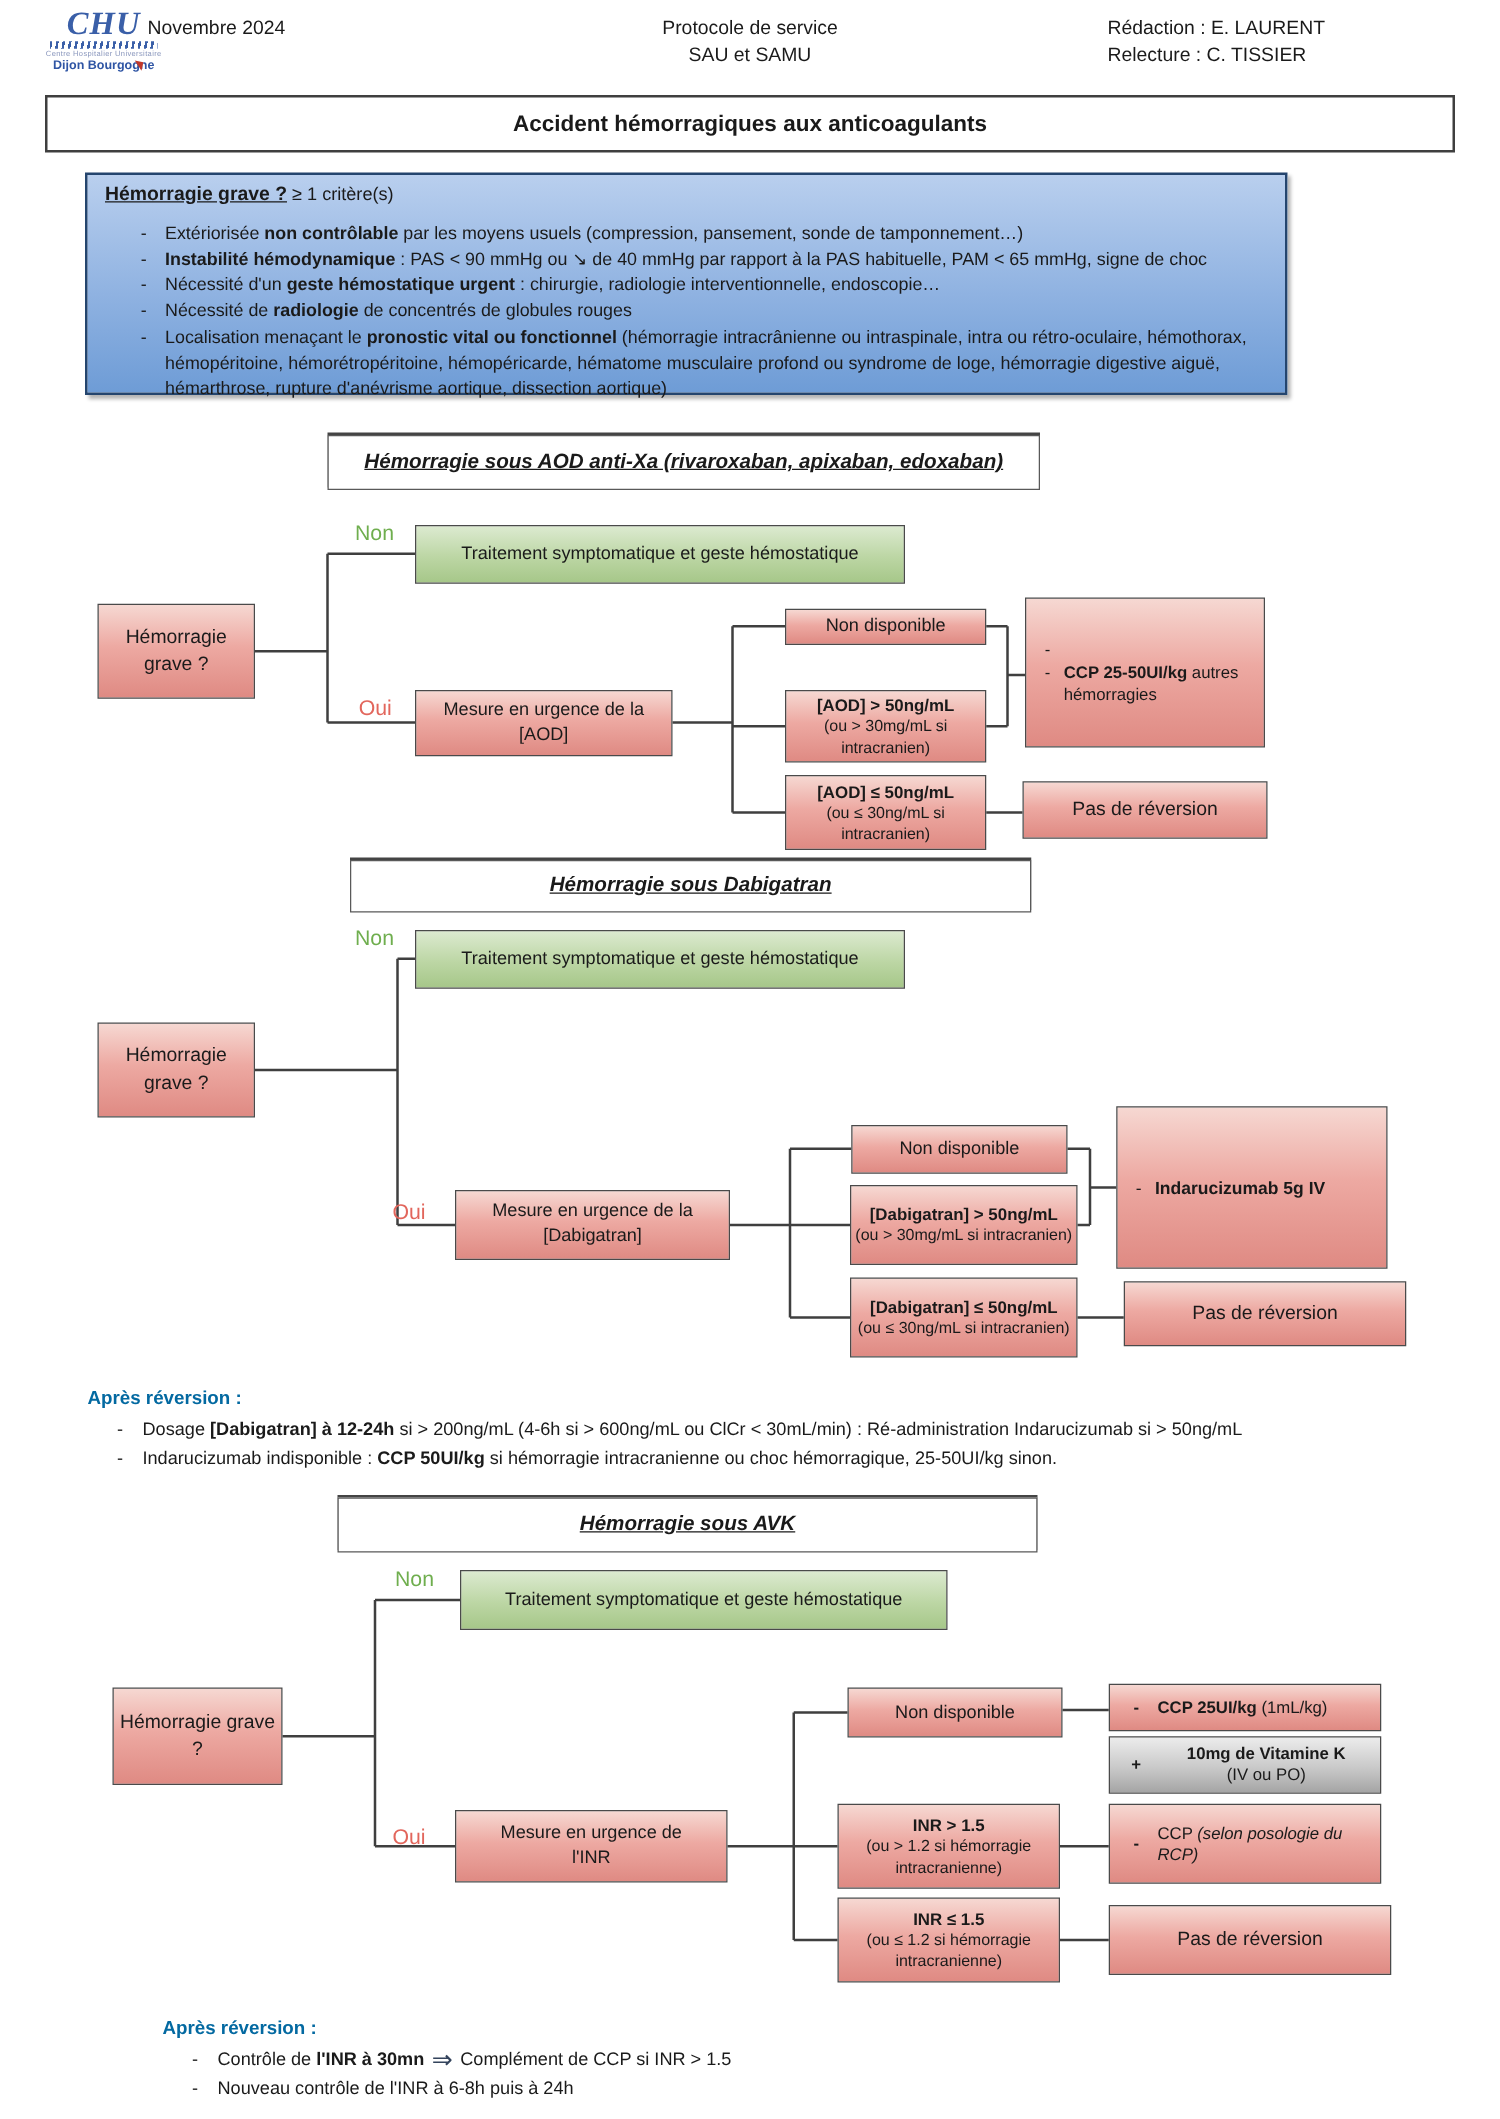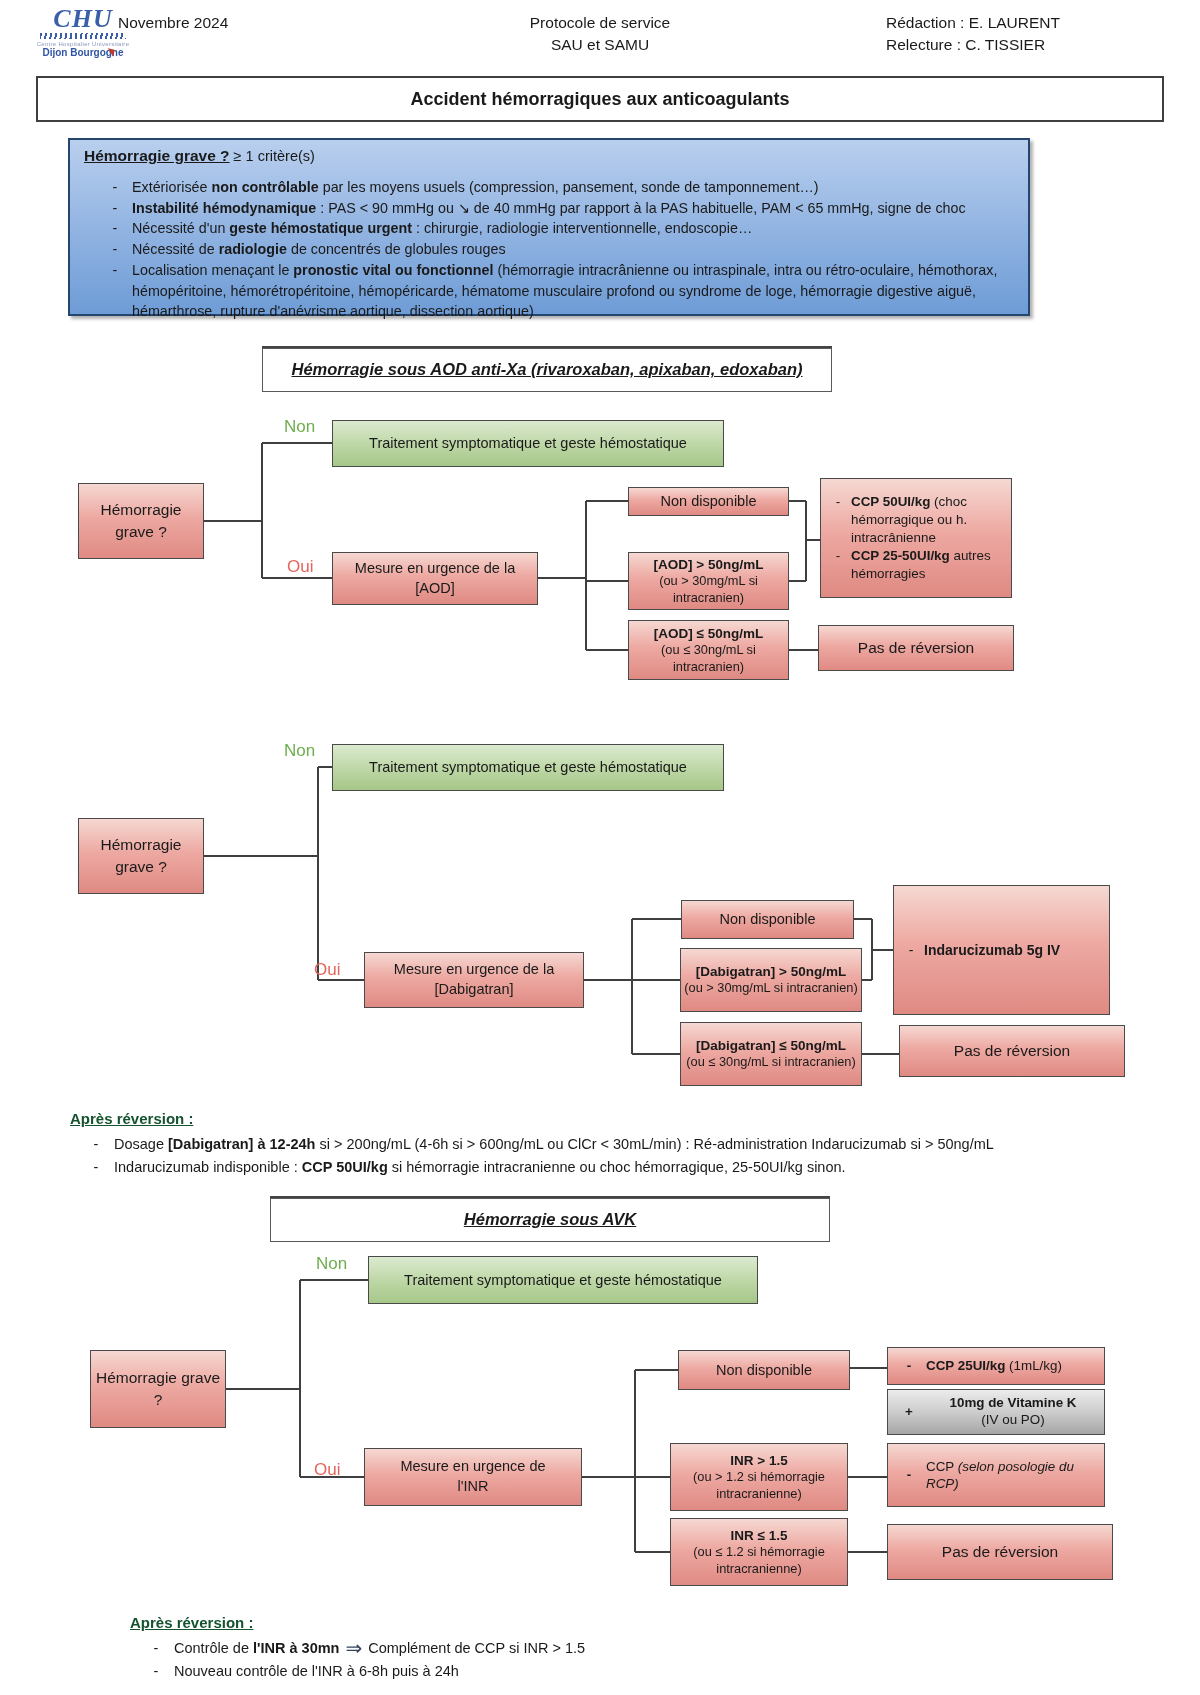--- a/index.html
+++ b/index.html
@@ -71,21 +71,21 @@
   .branch-label{position:absolute;font-size:17px;z-index:3}
   .lbl-non{color:#6fae4e}
   .lbl-oui{color:#e2665c}
 
   
   .connectors{position:absolute;left:0;top:0;z-index:1}
   .connectors path{stroke:#3f3f3f;stroke-width:2;fill:none}
 
   
   .apres{position:absolute;font-size:14.5px;line-height:1.4;z-index:2}
-  .apres-head{color:#14532d;font-weight:700;font-size:15px;text-decoration:underline;margin-bottom:5px}
+  .apres-head{color:#0369a1;font-weight:700;font-size:15px;margin-bottom:5px}
   .apres .bullet-row{padding-left:8px;margin-bottom:3px}
   .apres .bullet-marker{flex:0 0 36px}
   .arrow{font-size:20px;line-height:1;color:#33435c;padding:0 6px;vertical-align:-2px}
 </style>
 </head>
 <body>
 
 <div class="page">
 
   <div class="logo">
@@ -159,29 +159,31 @@
     <div class="l1">[AOD] &gt; 50ng/mL</div>
     <div class="l2">(ou &gt; 30mg/mL si intracranien)</div>
   </div>
   <div class="node rbox cond" style="left:628px;top:620px;width:161px;height:60px">
     <div class="l1">[AOD] ≤ 50ng/mL</div>
     <div class="l2">(ou ≤ 30ng/mL si intracranien)</div>
   </div>
   <div class="node rbox listbox" style="left:820px;top:478px;width:192px;height:120px">
       <div class="bullet-row">
         <span class="bullet-marker">-</span>
-        <span class="bullet-text"><span style="font-weight: 700;">CCP 50UI/kg</span><span> (choc hémorragique ou h. intracrânienne</span></span>
       </div>
       <div class="bullet-row">
         <span class="bullet-marker">-</span>
         <span class="bullet-text"><span style="font-weight: 700;">CCP 25-50UI/kg</span><span> autres hémorragies</span></span>
       </div>
     </div>
   <div class="node rbox pasrev" style="left:818px;top:625px;width:196px;height:46px">Pas de réversion</div>
 
+  <div class="node title-box" style="left:280px;top:688px;width:545px;height:42px">
+    <span class="flow-title">Hémorragie sous Dabigatran</span>
+  </div>
   <span class="branch-label lbl-non" style="left:284px;top:741px">Non</span>
   <div class="node grnbox green-node" style="left:332px;top:744px;width:392px;height:47px">Traitement symptomatique et geste hémostatique</div>
   <div class="node rbox grave" style="left:78px;top:818px;width:126px;height:76px">Hémorragie grave ?</div>
   <span class="branch-label lbl-oui" style="left:314px;top:960px">Oui</span>
   <div class="node rbox mesure" style="left:364px;top:952px;width:220px;height:56px">
     <div class="l1">Mesure en urgence de la</div>
     <div class="l2">[Dabigatran]</div>
   </div>
   <div class="node rbox nondispo" style="left:681px;top:900px;width:173px;height:39px">Non disponible</div>
   <div class="node rbox cond" style="left:680px;top:948px;width:182px;height:64px">

